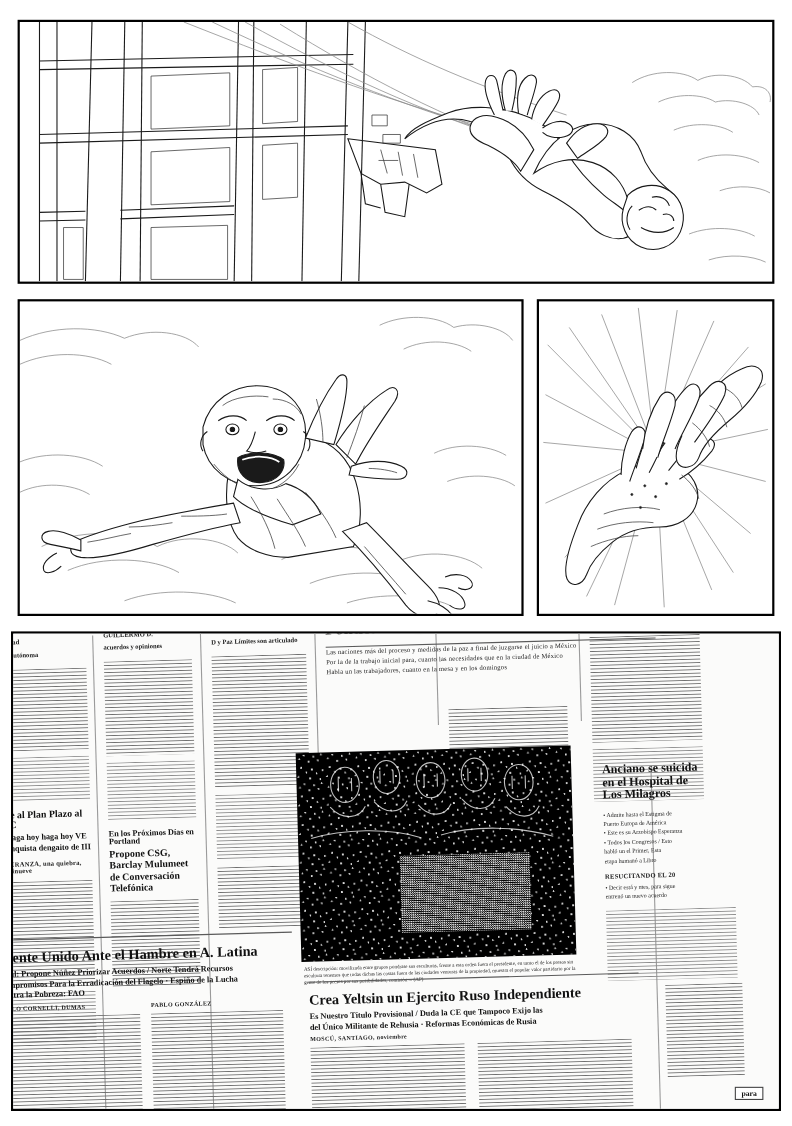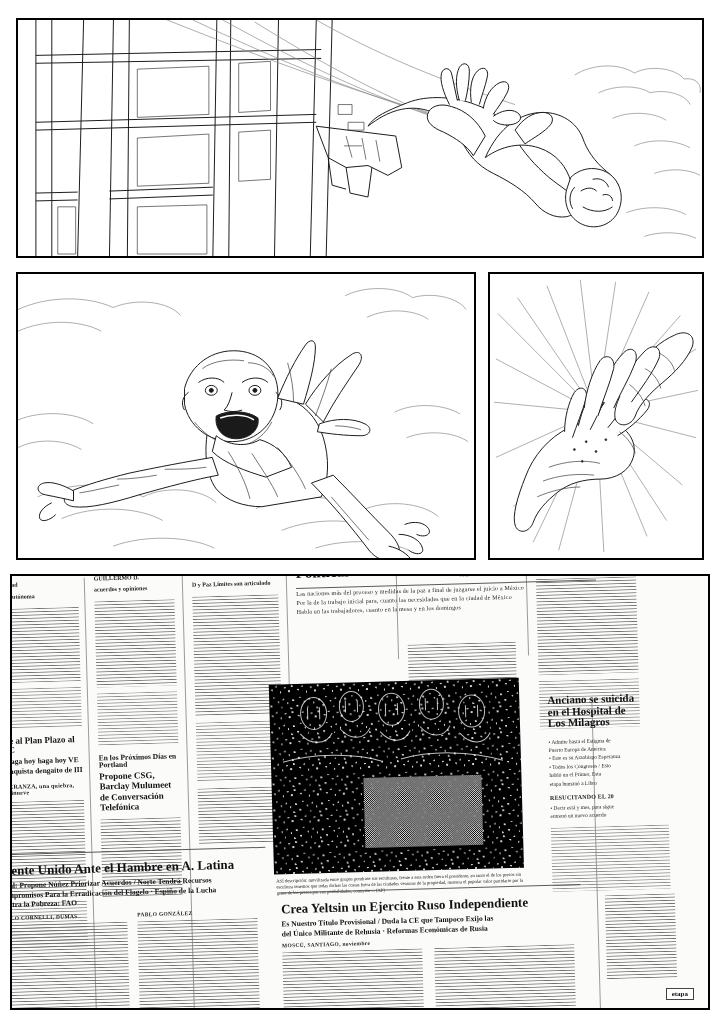--- a/index.html
+++ b/index.html
@@ -632,17 +632,17 @@
             </div>
           </div>
         </div>
 
         <div class="col" style="left:630px; top:348px; width:70px;">
           <div class="body-lines" style="height:84px;"></div>
         </div>
 
       </div>
 
-      <div class="page-num" style="right:14px; bottom:8px;">etapa</div>
+      <div class="page-num" style="right:14px; bottom:8px;">para</div>
     </div>
   </div>
 
 </div>
 
 </body></html>

